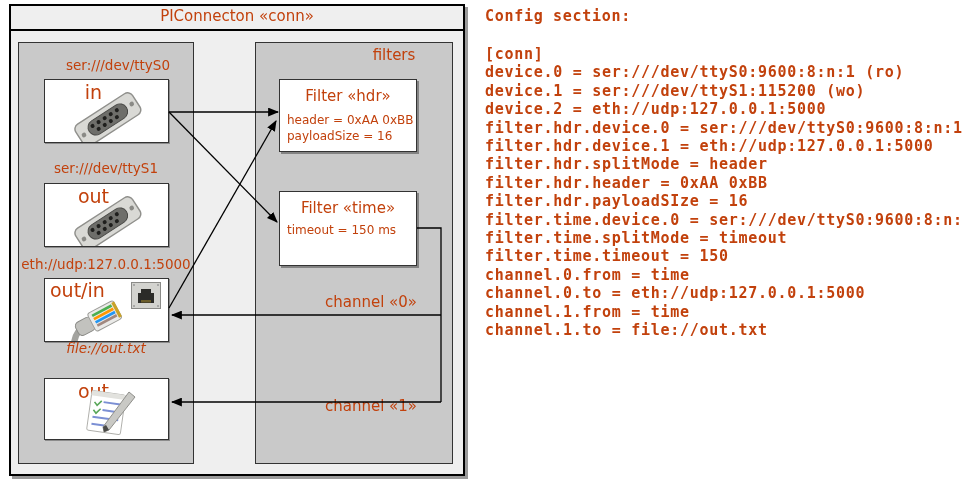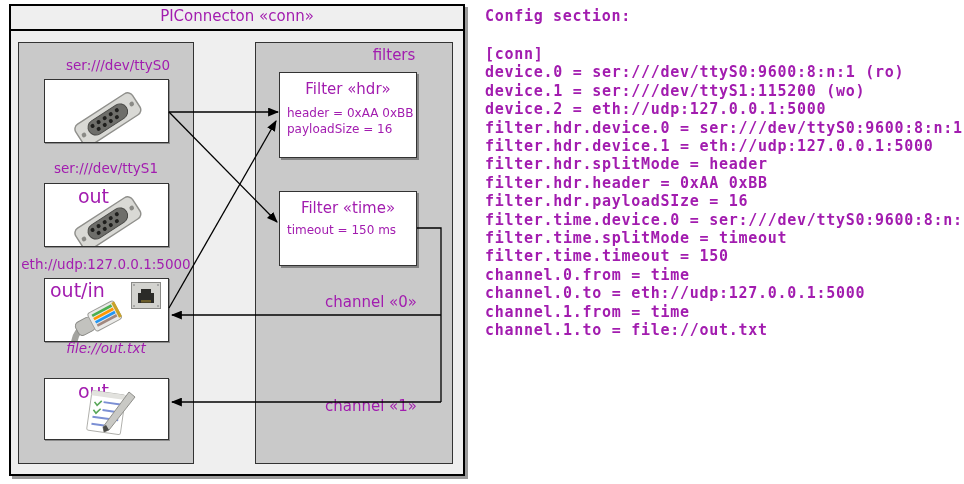--- a/index.html
+++ b/index.html
@@ -1,18 +1,18 @@
 <!DOCTYPE html>
 <html><head>
 <meta charset="utf-8">
 <style>
   html,body{margin:0;padding:0;background:#ffffff;}
   #canvas{
     position:relative;width:964px;height:484px;background:#ffffff;overflow:hidden;
-    font-family:"DejaVu Sans","Liberation Sans",sans-serif;color:#a21caf;border-radius:12px;
+    font-family:"DejaVu Sans","Liberation Sans",sans-serif;color:#c2410c;border-radius:12px;
   }
   .abs{position:absolute;}
   
   #outer-box{
     left:9px;top:4px;width:456px;height:472px;box-sizing:border-box;
     background:#efefef;border:2px solid #000;box-shadow:3px 3px 0 #9a9a9a;
   }
   #conn-title{left:11px;top:7px;width:452px;height:22px;text-align:center;font-size:15px;}
   #title-sep{left:11px;top:29px;width:452px;height:2px;background:#000;}
   .panel{background:#c9c9c9;border:1.5px solid #333;box-sizing:border-box;}
@@ -23,21 +23,21 @@
   .dev-box{
     left:44px;width:125px;height:64px;box-sizing:border-box;background:#fff;
     border:1.5px solid #333;box-shadow:1px 1px 0 rgba(0,0,0,0.3);
   }
   .dev-dir{position:absolute;top:1px;left:0;right:26px;text-align:center;font-size:19px;line-height:22px;}
   .dev-dir-left{position:absolute;top:0px;left:5px;font-size:19px;line-height:22px;}
   .filter-box{
     left:279px;width:138px;box-sizing:border-box;background:#fff;
     border:1.5px solid #333;box-shadow:2px 2px 0 rgba(0,0,0,0.35);
   }
-  #filter-hdr{top:72px;height:86px;padding-left:23px;}
+  #filter-hdr{top:79px;height:73px;padding-left:23px;}
   #filter-time{top:191px;height:75px;}
   .filter-title{position:absolute;top:7px;left:0;width:100%;text-align:center;font-size:15px;}
   .filter-props{position:absolute;left:7px;right:4px;font-size:12px;line-height:15.5px;white-space:nowrap;}
   #filter-hdr .filter-props{top:33px;}
   #filter-time .filter-props{top:31px;}
   .channel-label{width:120px;text-align:right;font-size:15px;white-space:nowrap;}
   #channel-0-label{left:297px;top:293px;}
   #channel-1-label{left:297px;top:397px;}
   
   #config{left:485px;top:7px;width:479px;font-family:"DejaVu Sans Mono","Liberation Mono",monospace;font-weight:bold;}
@@ -55,20 +55,21 @@
   <div class="abs" id="outer-box"></div>
   <div class="abs" id="conn-title">PIConnecton «conn»</div>
   <div class="abs" id="title-sep"></div>
 
   <div class="abs panel" id="devices-panel"></div>
   <div class="abs panel" id="filters-panel"></div>
   <div class="abs" id="filters-title">filters</div>
 
   <div class="abs dev-label" style="top:57px;margin-left:12px;">ser:///dev/ttyS0</div>
   <div class="abs dev-box" style="top:79px;">
+    <span class="dev-dir">in</span>
     <svg class="icon-svg" style="left:18px;top:8px;" width="100" height="54" viewBox="0 0 100 56">
       <g transform="rotate(-33 50 28)">
         <rect x="8" y="16" width="70" height="26" rx="6" fill="#d9d9d5" stroke="#90908c" stroke-width="1.5"></rect>
         <rect x="20" y="21" width="46" height="16" rx="8" fill="#6e6e6a" stroke="#474744"></rect>
         <circle cx="26" cy="26" r="2.1" fill="#1f1f1d"></circle>
           <circle cx="33.5" cy="26" r="2.1" fill="#1f1f1d"></circle>
         <circle cx="41" cy="26" r="2.1" fill="#1f1f1d"></circle>
           <circle cx="48.5" cy="26" r="2.1" fill="#1f1f1d"></circle>
         <circle cx="56" cy="26" r="2.1" fill="#1f1f1d"></circle>
         <circle cx="29.7" cy="32" r="2.1" fill="#1f1f1d"></circle>

